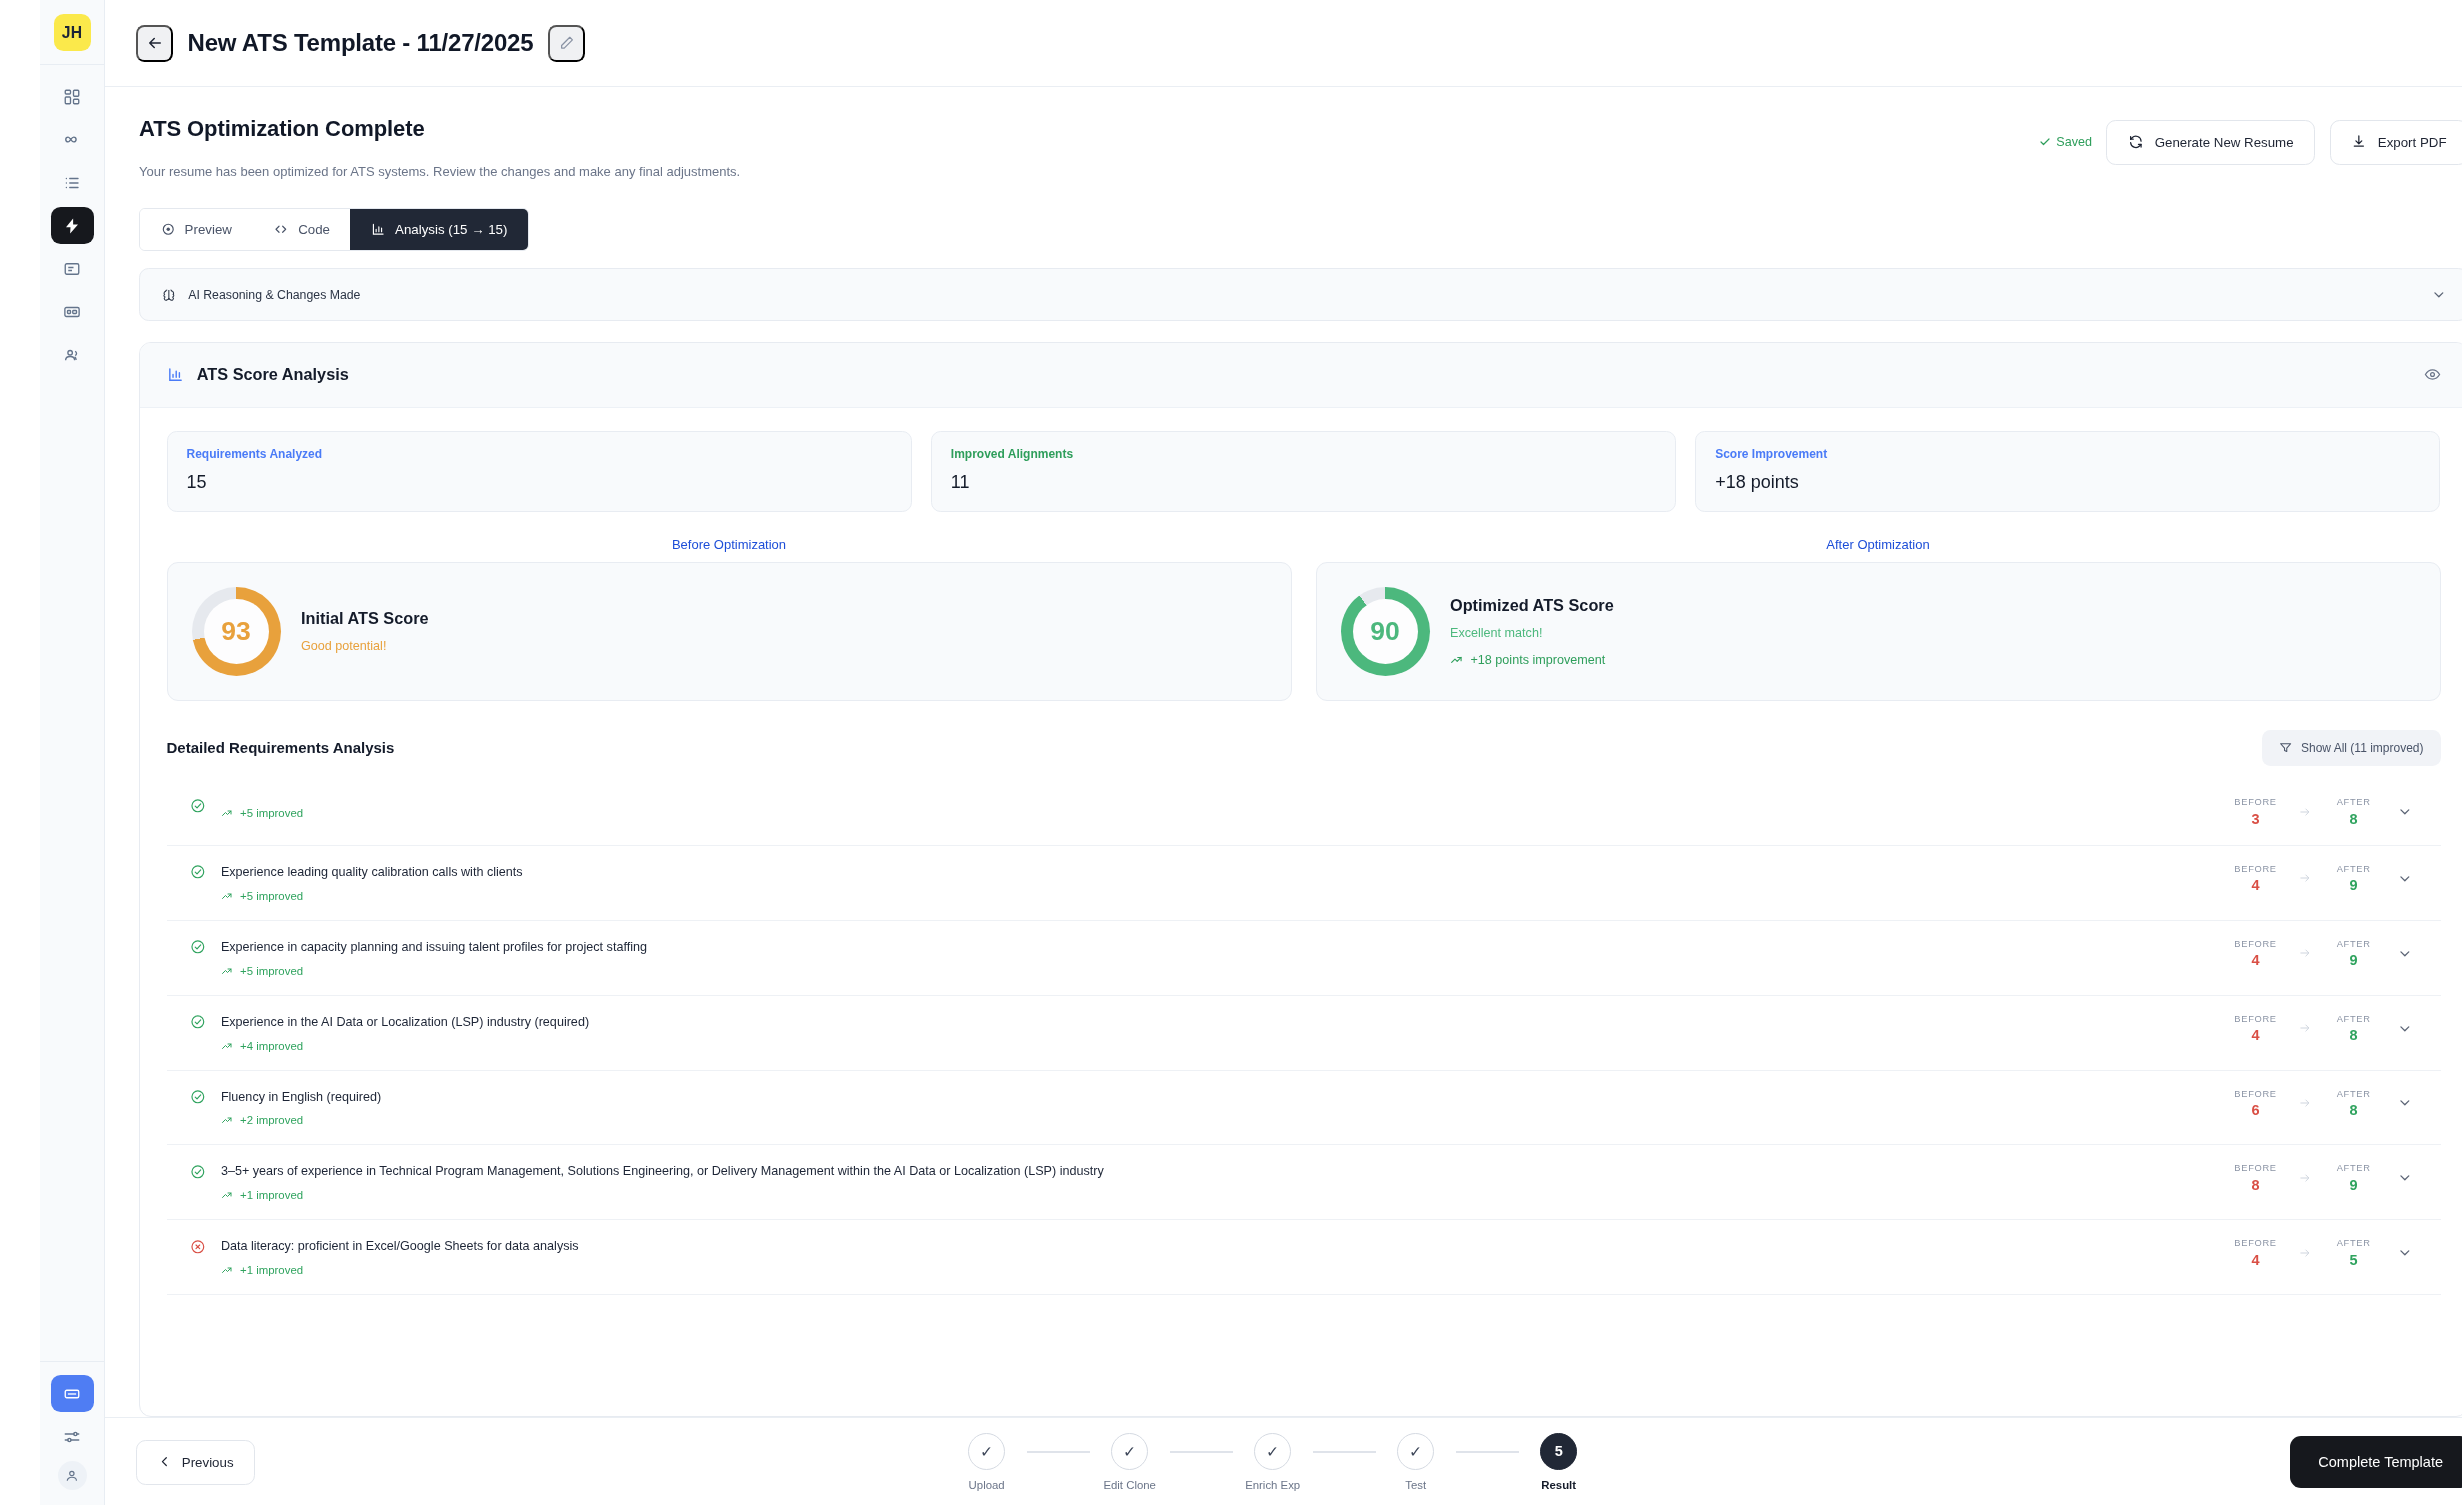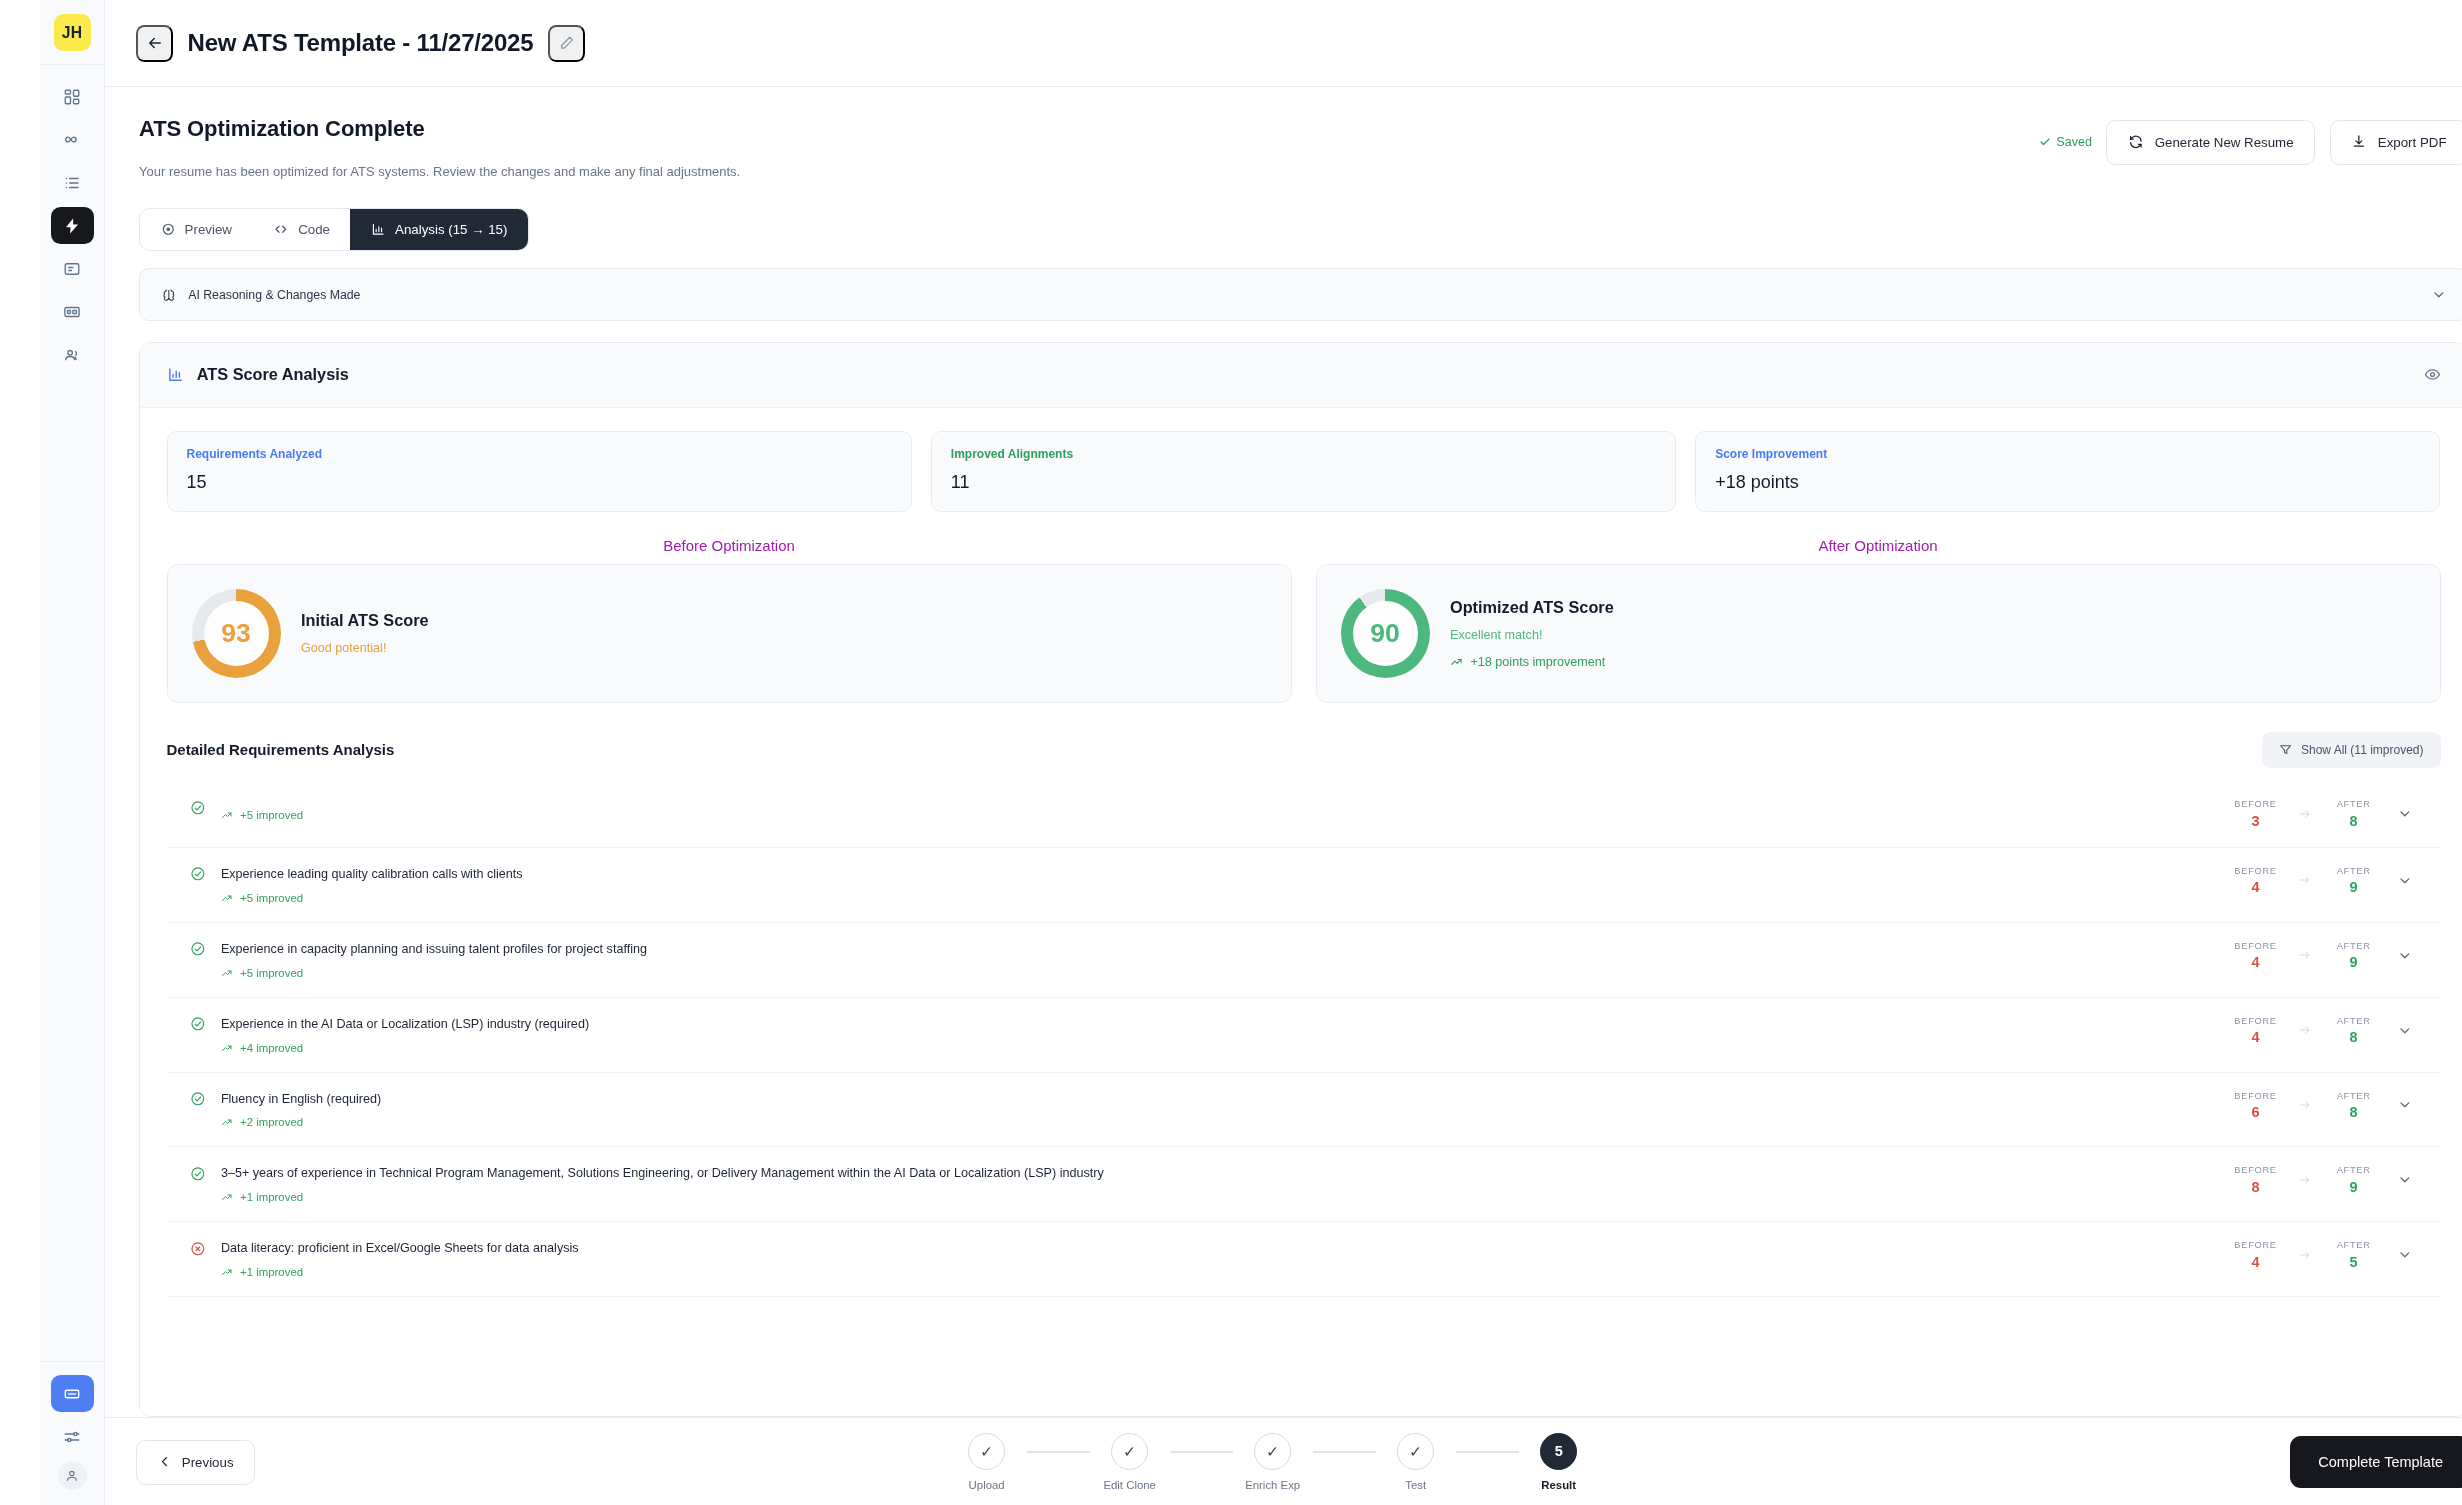--- a/index.html
+++ b/index.html
@@ -75,21 +75,21 @@
   .btn {
     display: inline-flex; align-items: center; gap: 11px;
     height: 45px; padding: 0 20.5px; border-radius: 9.6px;
     border: 0.6px solid #e2e6ec; background: #fff; color: #1e2433;
     font-size: 13.3px; font-weight: 400; white-space: nowrap; cursor: pointer;
   }
 
   
   .tabs-row { padding: 29px 34px 0 34px; }
   .tabs {
-    display: inline-flex; border: 0.6px solid #e4e8ee; border-radius: 11px;
+    display: inline-flex; border: 0.6px solid #e4e8ee; border-radius: 6px;
     overflow: hidden; background: #fff;
   }
   .tab {
     display: inline-flex; align-items: center; gap: 9.6px;
     height: 41px; padding: 0 20.5px; font-size: 13.3px; color: #4a5468; cursor: pointer;
     background: #fff;
   }
   .tab.active { background: #212836; color: #fff; }
 
   
@@ -120,21 +120,21 @@
   .stat {
     flex: 1; border: 0.6px solid #e8ecf2; border-radius: 9.6px; background: #f8fafc;
     padding: 15.7px 19px 18px 19px;
   }
   .stat-label { font-size: 12px; font-weight: 700; margin-bottom: 11px; }
   .stat-label.blue { color: #4a7bf7; }
   .stat-label.green { color: #2e9e5b; }
   .stat-value { font-size: 18px; color: #141b2a; }
 
   .ba-titles { display: flex; gap: 24px; margin-top: 25px; }
-  .ba-title { flex: 1; text-align: center; font-size: 15px; color: #a21caf; }
+  .ba-title { flex: 1; text-align: center; font-size: 13px; color: #1d4ed8; }
 
   .ba-cards { display: flex; gap: 24px; margin-top: 9.6px; }
   .ba-card {
     flex: 1; border: 0.6px solid #e8ecf2; border-radius: 11px; background: #f8fafc;
     padding: 20.5px 24px; display: flex; align-items: center; gap: 20.5px; min-height: 139px;
   }
   .ring { position: relative; width: 89px; height: 89px; flex: 0 0 89px; }
   .ring .hole {
     position: absolute; inset: 12px; border-radius: 50%; background: #fdfdfe;
     display: flex; align-items: center; justify-content: center;

